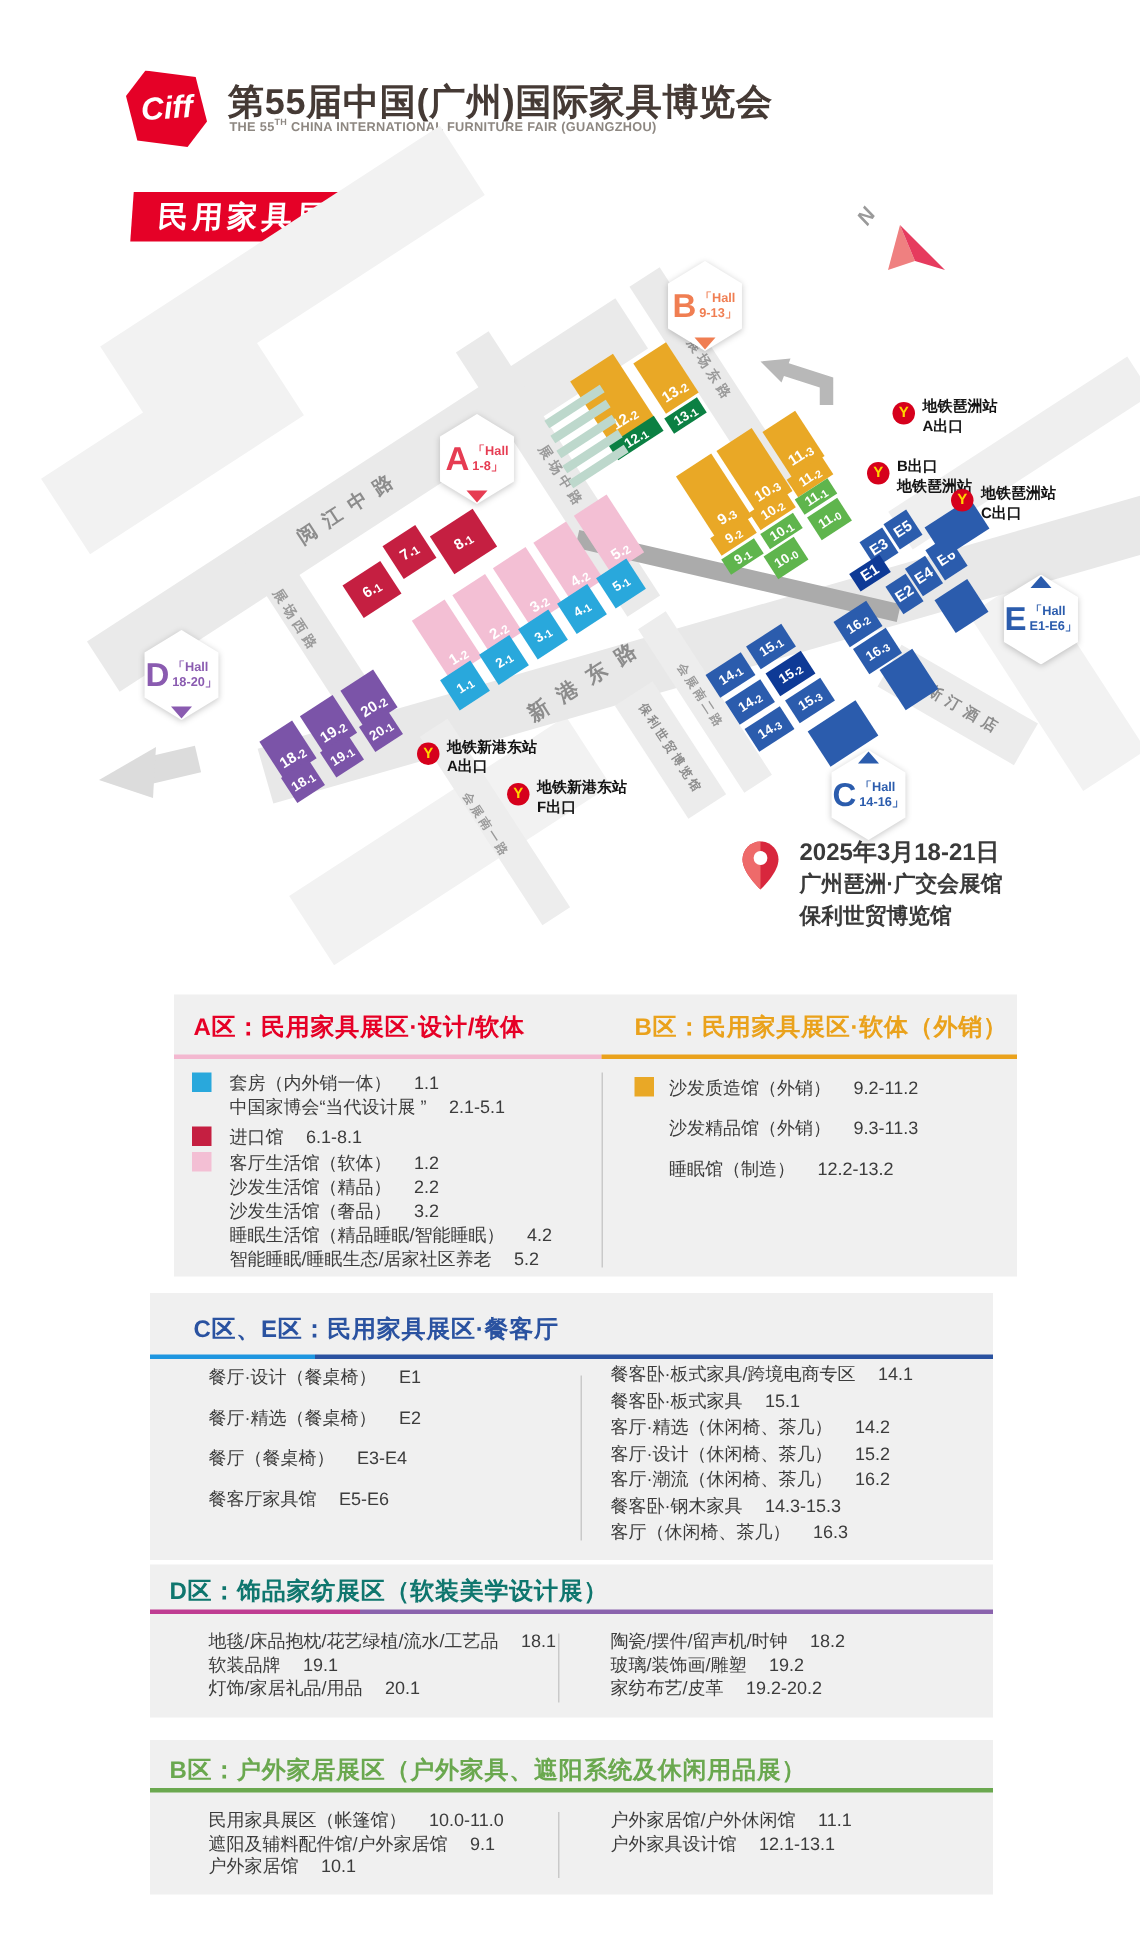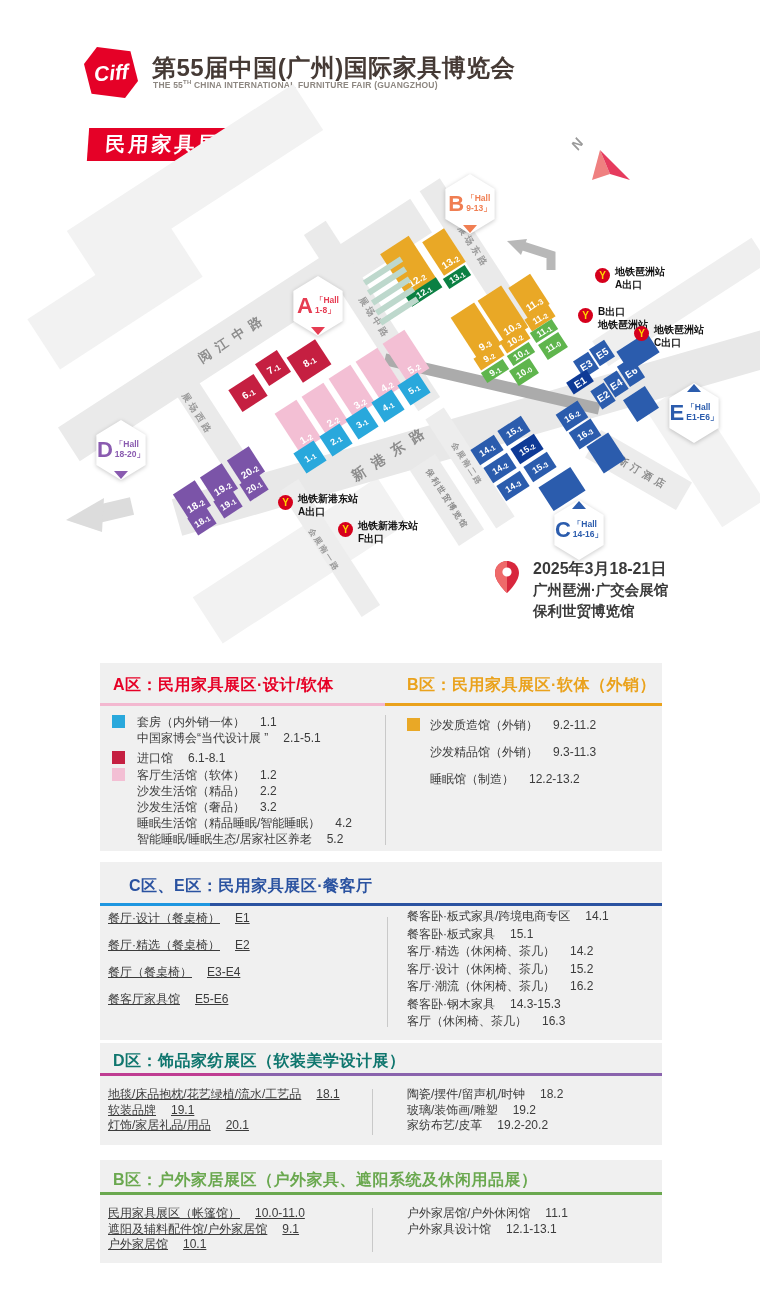--- a/index.html
+++ b/index.html
@@ -41,39 +41,39 @@
     line-height:1.25;white-space:nowrap;}
   #north-n{position:absolute;left:572px;top:136px;z-index:5;font-size:14px;font-weight:bold;font-style:italic;
     color:#9a9a9a;transform:rotate(-55deg);}
   #datebox{position:absolute;left:533px;top:558px;z-index:6;color:#3a3a3a;font-weight:bold;}
   #datebox .d1{font-size:16px;line-height:22px;}
   #datebox .d2{font-size:14.5px;line-height:21px;}
   .deco{position:absolute;z-index:2;}
 
   
   .card{position:absolute;left:100px;width:562px;background:#f0f0f0;}
-  #card1{top:663px;height:188px;}
+  #card1{top:663px;height:188px;margin-left:16px;}
   #card2{top:862px;height:178px;}
   #card3{top:1043px;height:102px;}
   #card4{top:1160px;height:103px;}
   .sec-title{position:absolute;font-size:16px;font-weight:bold;letter-spacing:.5px;white-space:nowrap;}
   .uline{position:absolute;height:3px;}
   .vdiv{position:absolute;width:1px;background:#c9c9c9;}
   .items{position:absolute;}
   .item{position:relative;font-size:12px;color:#3c3c3c;white-space:nowrap;}
   .item .sw{position:absolute;width:13px;height:13px;top:1px;}
   .item .num{margin-left:15px;}
   .gtop{margin-top:4px;}
   .sp16 .item{height:16.2px;}
   .sp17 .item{height:17.5px;}
   .sp27 .item{height:27px;}
   .sp15 .item{height:15.5px;}
   .pl37 .item{padding-left:37px;} .pl37 .sw{left:12px;}
   .pl41 .item{padding-left:41px;} .pl41 .sw{left:18px;}
-  .pl25 .item{padding-left:8px;text-decoration:underline;}
+  .pl25 .item{padding-left:39px;}
   .pl18 .item{padding-left:18px;}
   #titleA{left:13px;top:12px;} #titleB{left:307px;top:12px;}
   #ulA{left:0;top:40px;width:285px;} #ulB{left:285px;top:40px;width:277px;}
   #vd1{left:285px;top:52px;height:130px;}
   #itemsA{left:0;top:51px;width:285px;} #itemsB{left:289px;top:54px;width:270px;}
   #title2{left:29px;top:14px;}
   #ul2a{left:0;top:41px;width:110px;} #ul2b{left:110px;top:41px;width:452px;}
   #vd2{left:287px;top:55px;height:110px;}
   #items2L{left:0;top:48px;width:285px;} #items2R{left:289px;top:46px;width:270px;}
   #title3{left:13px;top:8px;}

